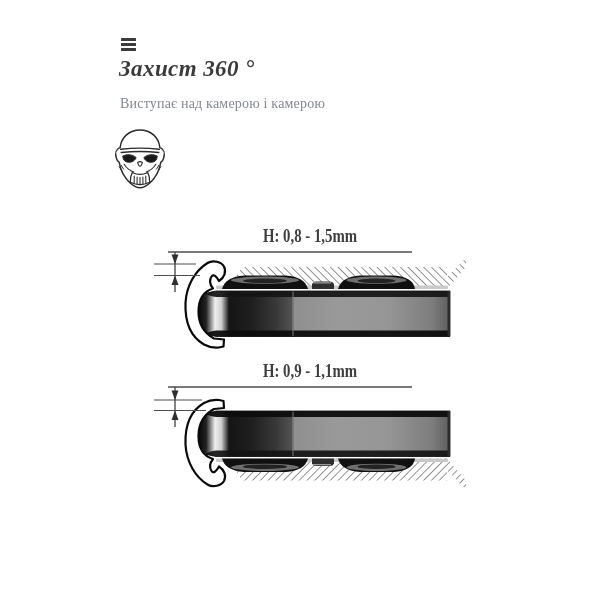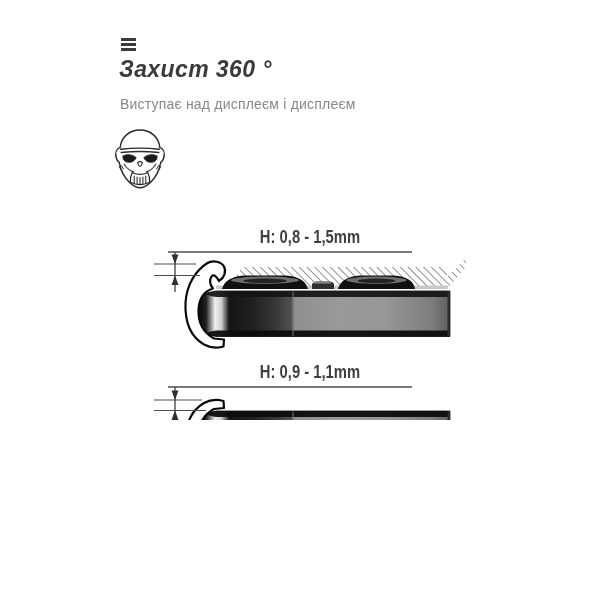--- a/index.html
+++ b/index.html
@@ -1,18 +1,18 @@
 <!DOCTYPE html>
 <html><head>
 <meta charset="utf-8">
 <style>
   html,body{margin:0;padding:0;background:#fff;}
   .stage{
-    position:relative;width:600px;height:420px;background:#ffffff;
-    overflow:hidden;font-family:Liberation Sans, sans-serif;
+    position:relative;width:600px;height:600px;background:#ffffff;
+    overflow:hidden;font-family:Liberation Serif, serif;
   }
   
   .menu{position:absolute;left:121px;top:38px;width:15px;height:13px;
     display:flex;flex-direction:column;justify-content:space-between;}
   .menu span{display:block;height:2.7px;background:#3b3b3b;border-radius:0.5px;}
   
   .title{
     position:absolute;left:119px;top:56px;margin:0;
     font-size:23px;font-weight:bold;font-style:italic;
     color:#3b3b3b;letter-spacing:0.4px;white-space:nowrap;
@@ -40,21 +40,21 @@
 
 <div class="stage">
 
   <div class="menu">
     <span></span>
     <span></span>
     <span></span>
   </div>
 
   <h1 class="title">Захист 360 °</h1>
-  <p class="subtitle">Виступає над дисплеєм і дисплеєм</p>
+  <p class="subtitle">Виступає над камерою і камерою</p>
 
   <svg class="helmet" width="58" height="66" viewBox="0 0 60 66">
     <g fill="none" stroke="#2b2b2b" stroke-width="1.5" stroke-linecap="round">
       <path d="M30,3 C19,3 10.5,10.5 9.5,21 C5.5,22.5 4,27 5.5,32 C6,34 7,35.5 8.5,36.5
                C10,45 14,52.5 19.5,57.5 C23,60.5 26.5,62.7 30,62.7
                C33.5,62.7 37,60.5 40.5,57.5 C46,52.5 50,45 51.5,36.5
                C53,35.5 54,34 54.5,32 C56,27 54.5,22.5 50.5,21 C49.5,10.5 41,3 30,3 Z" fill="#ffffff"></path>
       <path d="M10,23 Q30,20.5 50,23"></path>
       <path d="M10.5,26.2 Q30,24.2 49.5,26.2"></path>
       <path d="M12.5,30 C16,27.6 22,28 26,31.5 C24.5,36 19,37.6 15,35.6 C12.6,34.2 12,31.6 12.5,30 Z" fill="#1a1a1a" stroke-width="1"></path>

